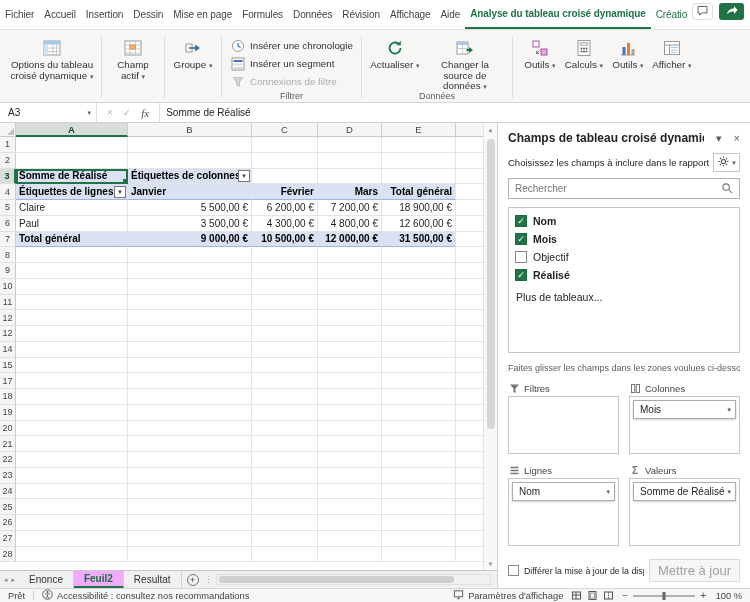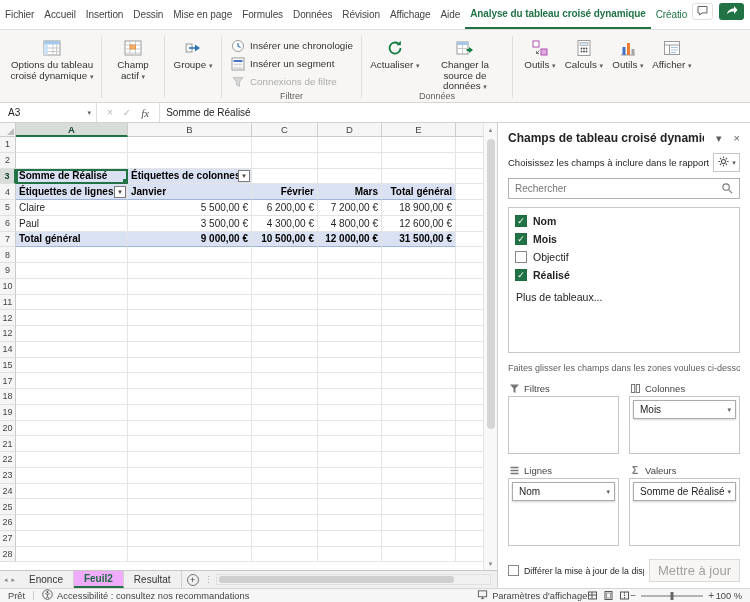--- a/index.html
+++ b/index.html
@@ -112,21 +112,21 @@
 .chip .chiplbl{flex:1;white-space:nowrap;overflow:hidden}
 .pane-foot{margin-top:auto;display:flex;align-items:center;gap:5px;padding-top:6px}
 .defercheck{width:11px;height:11px;border:1px solid #8A8886;background:#fff;flex:none}
 .defertext{font-size:8.8px;color:#252423;flex:1;white-space:nowrap;overflow:hidden}
 .updatebtn{font-size:13px;color:#A19F9D;border:1px solid #DCDAD8;background:#F7F6F5;padding:3px 8px;white-space:nowrap}
 
 
 .statusbar{height:14px;flex:none;background:#F6F6F6;border-top:1px solid #D8D6D4;display:flex;align-items:center;font-size:9.3px;color:#444;padding:0 8px;gap:8px;white-space:nowrap}
 .sb-div{width:1px;height:9px;background:#D0CECC}
 .sb-acc{display:flex;align-items:center;gap:4px}
-.sb-right{margin-left:auto;display:flex;align-items:center;gap:0}
+.sb-right{margin-left:auto;display:flex;align-items:center;gap:8px}
 .sb-disp{display:flex;align-items:center;gap:4px}
 .sb-views{display:flex;gap:5px;align-items:center}
 .vwbtn{display:flex;align-items:center}
 .sb-zoomctl{display:flex;align-items:center;gap:5px}
 .sb-sign{color:#555;font-size:10px}
 .sb-slider{width:62px;height:2px;background:#B5B3B1;position:relative}
 .sthumb{position:absolute;left:50%;top:-3px;width:3px;height:8px;background:#666;transform:translateX(-50%)}
 .sb-zoom{min-width:28px;text-align:right}
 </style>
 </head>

